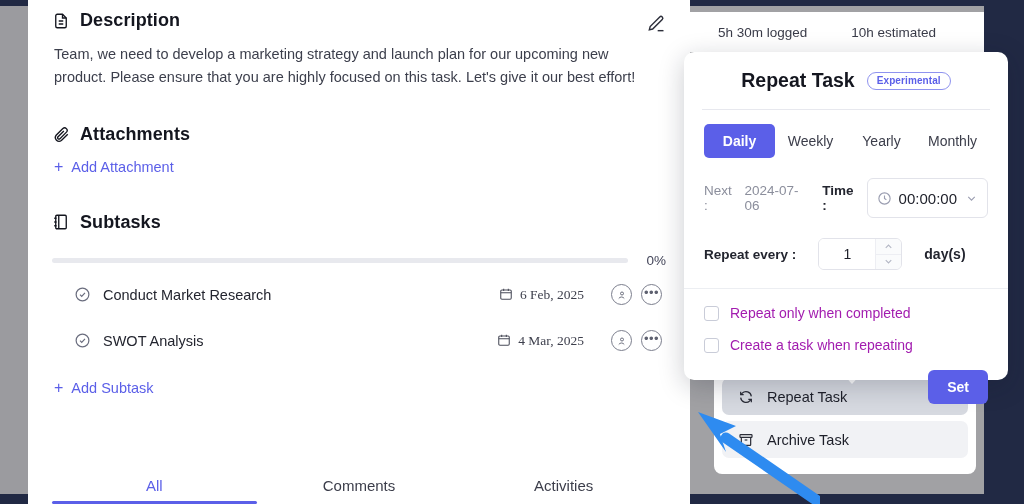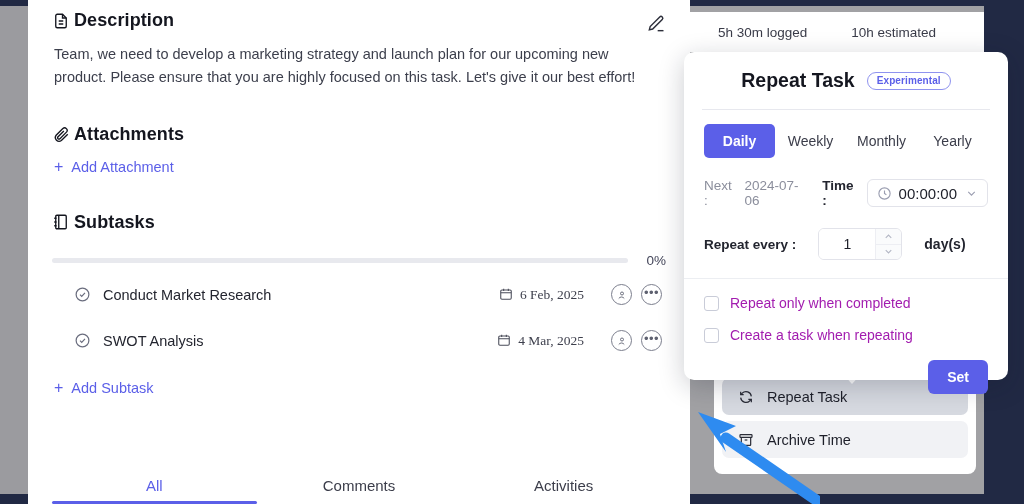--- a/index.html
+++ b/index.html
@@ -48,21 +48,21 @@
 
   
   .panel {
     position: absolute; left: 28px; top: 0; width: 662px; height: 504px;
     background: #ffffff;
     padding: 0 24px;
   }
   .panel-inner { padding-top: 10px; }
 
   .sec-head {
-    display: flex; align-items: center; gap: 4px;
+    display: flex; align-items: center; gap: 10px;
     font-size: 18px; font-weight: bold; color: #14161f;
     letter-spacing: .1px;
   }
   .sec-head .ico { width: 18px; height: 18px; display: block; color: #14161f; flex: 0 0 18px; }
   .edit-icon {
     position: absolute; right: 24px; top: 14px;
     width: 20px; height: 20px; color: #2c2e3a;
   }
 
   .desc-body {
@@ -187,21 +187,21 @@
   .freq-tab.active { background: #5b5fe8; color: #ffffff; font-weight: bold; }
 
   .row-next {
     margin-top: 20px; display: flex; align-items: center; gap: 8px;
     font-size: 13.5px;
   }
   .lbl-muted { color: #8b8e9c; }
   .lbl-dark { color: #23252f; font-weight: bold; }
   .time-field {
     margin-left: auto;
-    width: 130px; height: 28px;
+    width: 130px; height: 40px;
     border: 1px solid #e2e3ea; border-radius: 6px;
     display: flex; align-items: center; gap: 7px;
     padding: 0 9px;
     font-size: 15px; color: #1d1f29;
     background: #fff;
   }
   .time-field .clock { width: 15px; height: 15px; color: #9a9db0; flex: 0 0 15px; }
   .time-field .chev { margin-left: auto; width: 13px; height: 13px; color: #9a9db0; }
 
   .row-every { margin-top: 20px; display: flex; align-items: center; gap: 22px; }
@@ -408,38 +408,38 @@
           <path d="M20 20v-4.5h-4.5"></path>
       </svg>
       <span>Repeat Task</span>
     </div>
     <div class="ctx-item plain">
       <svg viewBox="0 0 24 24" fill="none" stroke="currentColor" stroke-width="1.8">
         <rect x="3" y="4" width="18" height="4" rx="1"></rect>
         <path d="M5 8v11a1 1 0 0 0 1 1h12a1 1 0 0 0 1-1V8"></path>
           <path d="M10 12h4"></path>
       </svg>
-      <span>Archive Time</span>
+      <span>Archive Task</span>
     </div>
   </div>
 
   <div class="modal-tail"></div>
   <div class="modal">
 
     <div class="modal-title-row">
       <span class="modal-title">Repeat Task</span>
       <span class="badge-exp">Experimental</span>
     </div>
     <div class="modal-divider"></div>
 
     <div class="freq-tabs" id="freq-tabs">
         <div class="freq-tab active">Daily</div>
         <div class="freq-tab">Weekly</div>
+        <div class="freq-tab">Yearly</div>
         <div class="freq-tab">Monthly</div>
-        <div class="freq-tab">Yearly</div>
       </div>
 
     <div class="row-next">
       <span class="lbl-muted">Next :</span>
       <span class="lbl-muted">2024-07-06</span>
       <span class="lbl-dark" style="margin-left:6px;">Time :</span>
       <div class="time-field">
         <svg class="clock" viewBox="0 0 24 24" fill="none" stroke="currentColor" stroke-width="1.8">
           <circle cx="12" cy="12" r="9"></circle>
             <path d="M12 7v5l3 2"></path>

